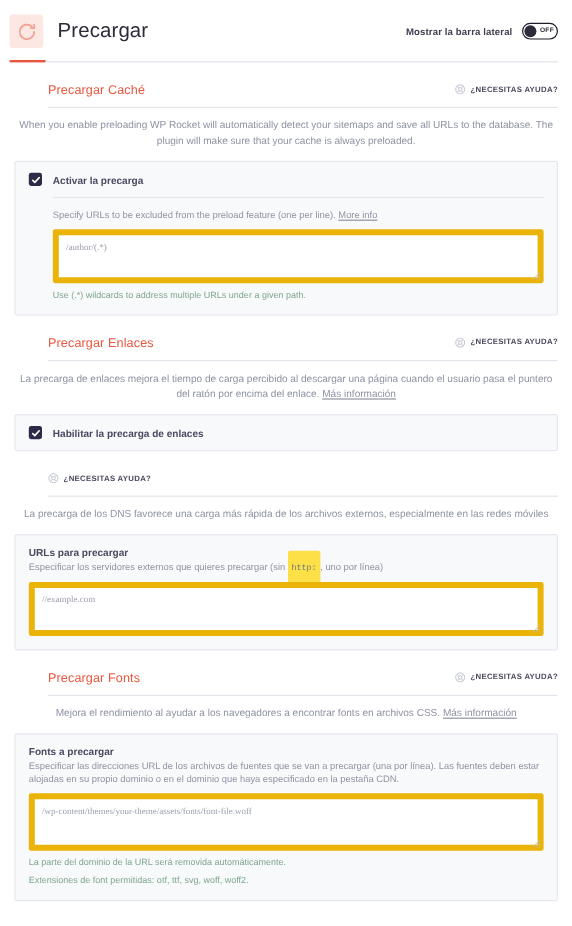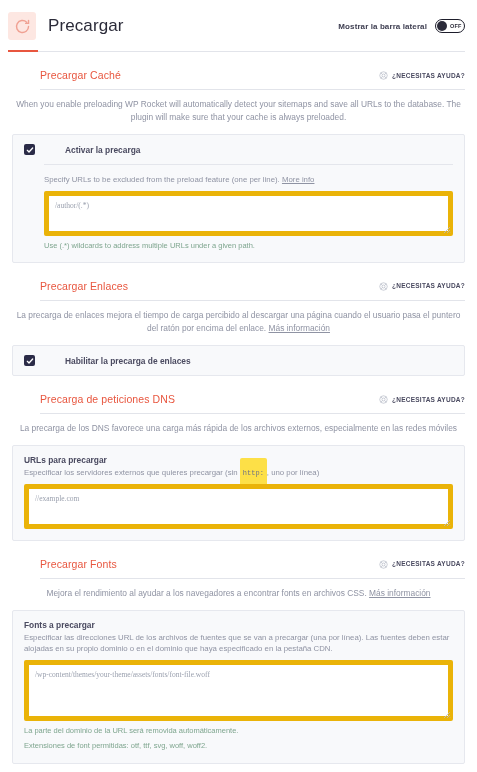--- a/index.html
+++ b/index.html
@@ -150,21 +150,20 @@
     border-radius: 2px;
     display: flex;
     align-items: center;
     justify-content: center;
     flex: 0 0 auto;
   }
   .check-label {
     font-size: 8.4px;
     color: #4a4a60;
     font-weight: bold;
-    margin-left: 21px;
   }
 
   .panel-divider {
     height: 1px;
     background: #e4e6ec;
     margin: 9px 0 9px 20px;
   }
 
   .sub-block { padding-left: 20px; }
   .sub-block-flush { padding-left: 0; }
@@ -198,21 +197,21 @@
     border-radius: 2px;
     padding: 5px 6px;
     font-family: "Liberation Serif", serif;
     font-size: 7.5px;
     color: #2b2b39;
     resize: none;
     outline: none;
     display: block;
   }
   .ta::placeholder { color: #9aa0ae; }
-  .ta-tall { height: 61px; }
+  .ta-tall { height: 48px; }
 
   .resize-grip {
     position: absolute;
     right: 2px; bottom: 2px;
     width: 8px; height: 8px;
     pointer-events: none;
   }
   .ta-wrap { position: relative; }
 
   .hint {
@@ -331,21 +330,20 @@
             <polyline points="4,13 9,18 20,6"></polyline>
           </svg>
         </span>
         <span class="check-label">Habilitar la precarga de enlaces</span>
       </div>
     </div>
   </div>
 
   <div class="section">
     <div class="section-head">
-      <span class="section-title">Precarga de peticiones DNS</span>
       <span class="help-link">
         <span class="help-icon">
           <svg width="9" height="9" viewBox="0 0 24 24" fill="none" stroke="#b9bdc9" stroke-width="2">
             <circle cx="12" cy="12" r="10"></circle>
             <circle cx="12" cy="12" r="4"></circle>
             <line x1="4.9" y1="4.9" x2="9.2" y2="9.2"></line>
             <line x1="14.8" y1="14.8" x2="19.1" y2="19.1"></line>
             <line x1="14.8" y1="9.2" x2="19.1" y2="4.9"></line>
             <line x1="4.9" y1="19.1" x2="9.2" y2="14.8"></line>
           </svg>

